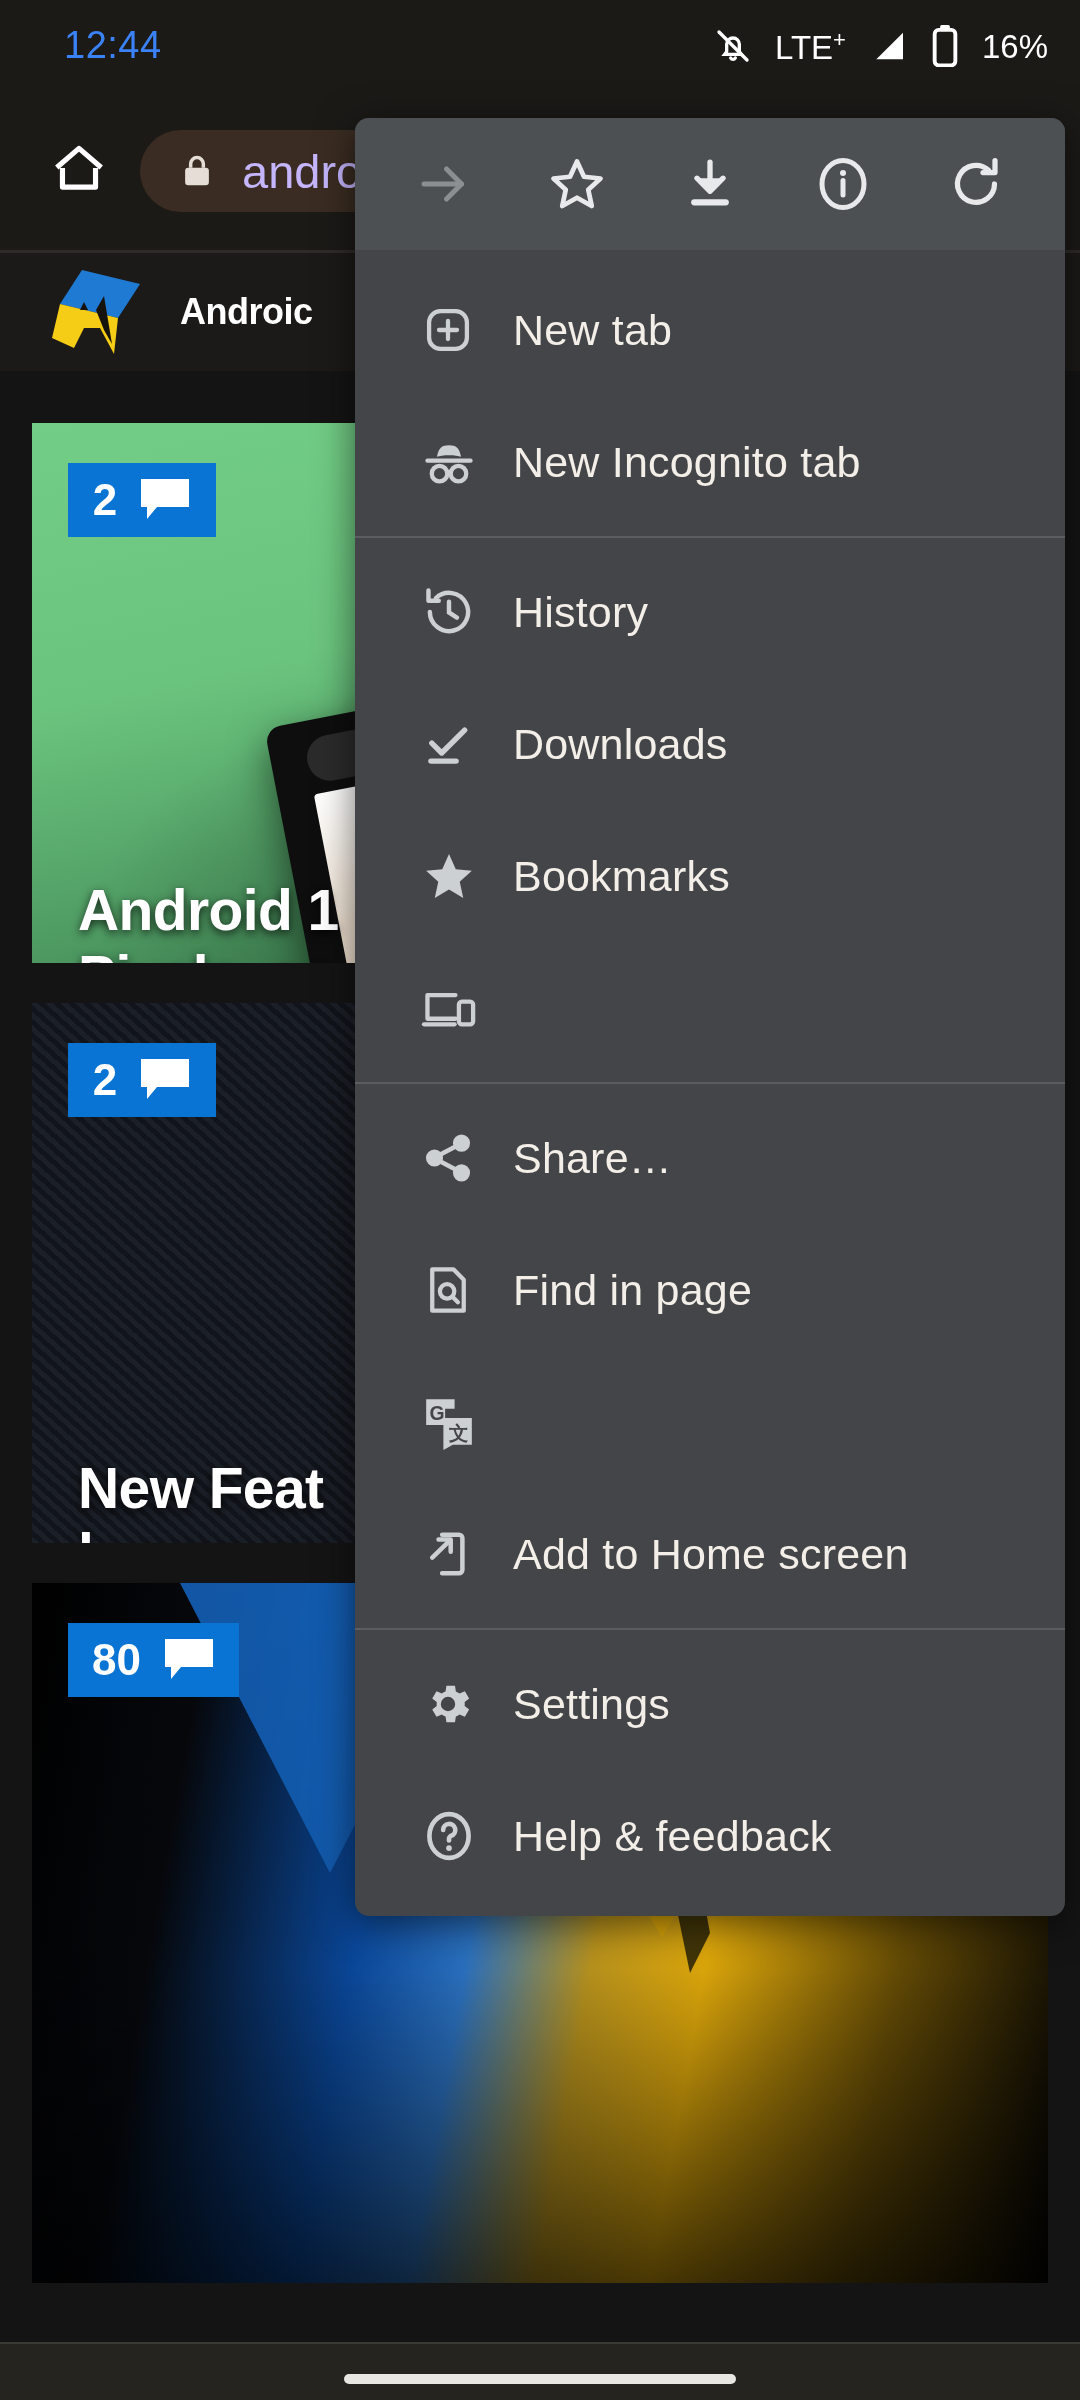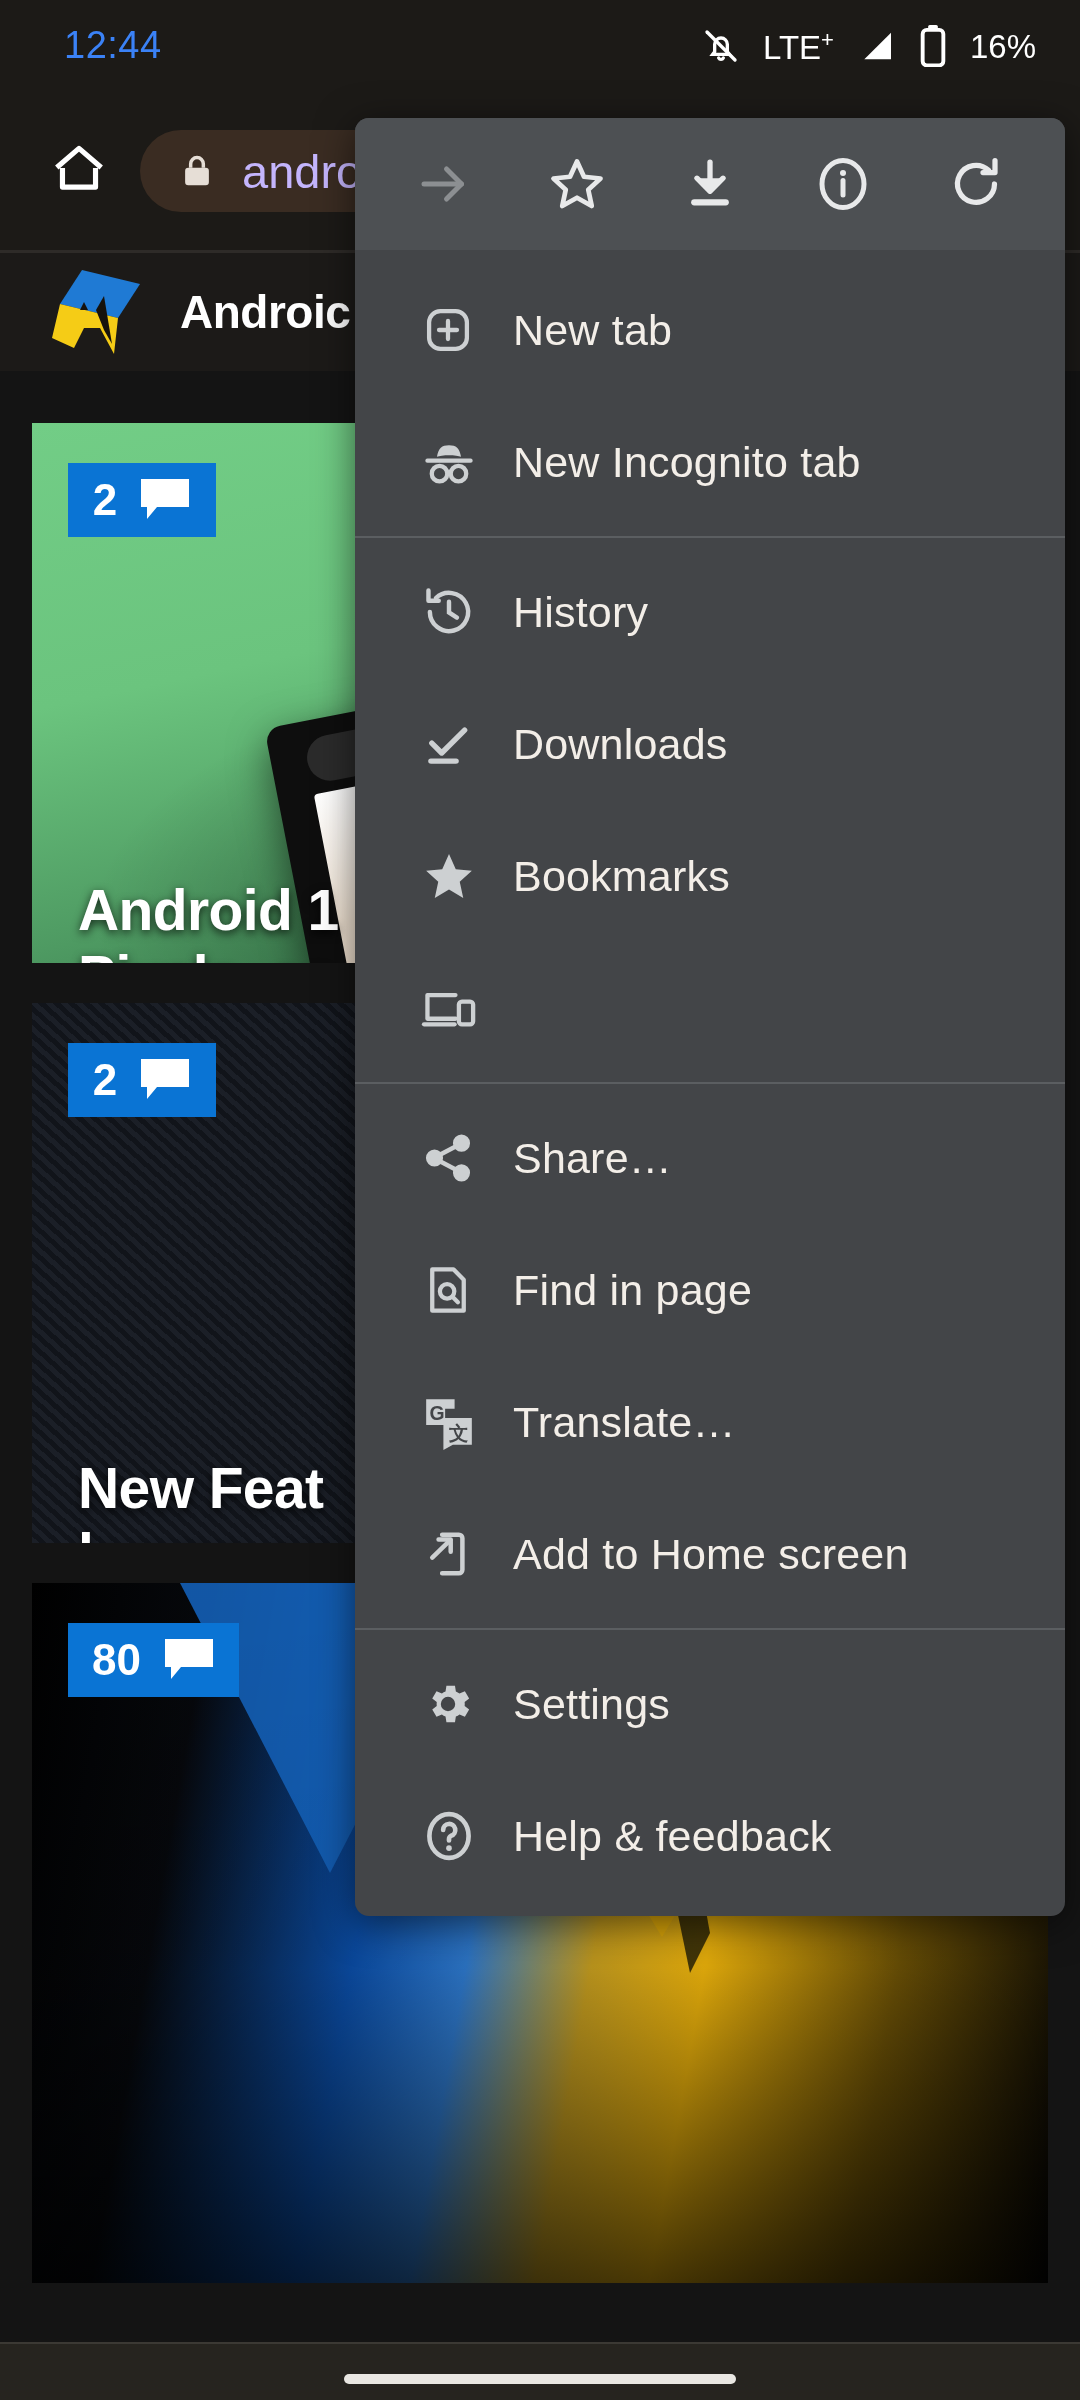--- a/index.html
+++ b/index.html
@@ -14,21 +14,21 @@
   
   #status-bar{
     position:absolute; left:0; top:0; width:1080px; height:90px;
     background:#1c1a17; color:#fff;
   }
   #status-clock{
     position:absolute; left:64px; top:24px;
     font-size:38px; font-weight:400; letter-spacing:.5px; color:#3b82f6;
   }
   #status-right{
-    position:absolute; right:44px; top:24px; height:44px;
+    position:absolute; right:32px; top:24px; height:44px;
     display:flex; align-items:center; gap:22px;
   }
   #status-right .txt{ font-size:33px; color:#fff; line-height:1; }
   .sup{ font-size:22px; vertical-align:super; }
 
   
   #browser-bar{
     position:absolute; left:0; top:90px; width:1080px; height:160px;
     background:#1c1a17;
   }
@@ -49,21 +49,21 @@
 
   
   #page{
     position:absolute; left:0; top:253px; width:1080px; height:2090px;
     background:#141414; overflow:hidden;
   }
   #site-header{
     position:absolute; left:0; top:0; width:1080px; height:118px;
     background:#1c1a18; display:flex; align-items:center; padding-left:48px; gap:28px;
   }
-  #site-title{ font-size:46px; font-weight:700; color:#fff; letter-spacing:-.5px; white-space:nowrap;}
+  #site-title{ font-size:36px; font-weight:700; color:#fff; letter-spacing:-.5px; white-space:nowrap;}
 
   .card{ position:absolute; left:32px; width:1016px; overflow:hidden; }
   .card-img{ position:absolute; inset:0; }
   .badge{
     position:absolute; left:36px; top:40px;
     height:74px; min-width:148px; background:#0a74d4;
     display:flex; align-items:center; justify-content:center; gap:22px;
     padding:0 24px;
   }
   .badge-num{ color:#fff; font-size:44px; font-weight:700; line-height:1; }
@@ -449,21 +449,20 @@
 
       <div class="menu-item">
         <span class="menu-icon">
           <svg width="56" height="56" viewBox="0 0 26 26">
             <path d="M2.4 2.4h13.2v4.4h-4.4v7.6H2.4z" fill="#cdd0d2"></path>
             <text x="4" y="12" font-family="Liberation Sans, sans-serif" font-size="9" font-weight="700" fill="#434548">G</text>
             <path d="M10.4 11.2h13.2v12.4h-8.8l-4.4 2.4z" fill="#cdd0d2"></path>
             <text x="13" y="21.5" font-family="Liberation Sans, sans-serif" font-size="9" font-weight="700" fill="#434548">文</text>
           </svg>
         </span>
-        <span class="menu-label">Translate…</span>
       </div>
 
       <div class="menu-item">
         <span class="menu-icon">
           <svg width="54" height="54" viewBox="0 0 24 24" fill="none" stroke="#cdd0d2" stroke-width="2" stroke-linecap="round" stroke-linejoin="round">
             <path d="M9.4 3.4h7.4a1.6 1.6 0 0 1 1.6 1.6v14a1.6 1.6 0 0 1-1.6 1.6H9.4"></path>
             <line x1="5" y1="13.6" x2="13" y2="5.8"></line>
             <polyline points="7.8,5.6 13.2,5.6 13.2,11"></polyline>
           </svg>
         </span>

